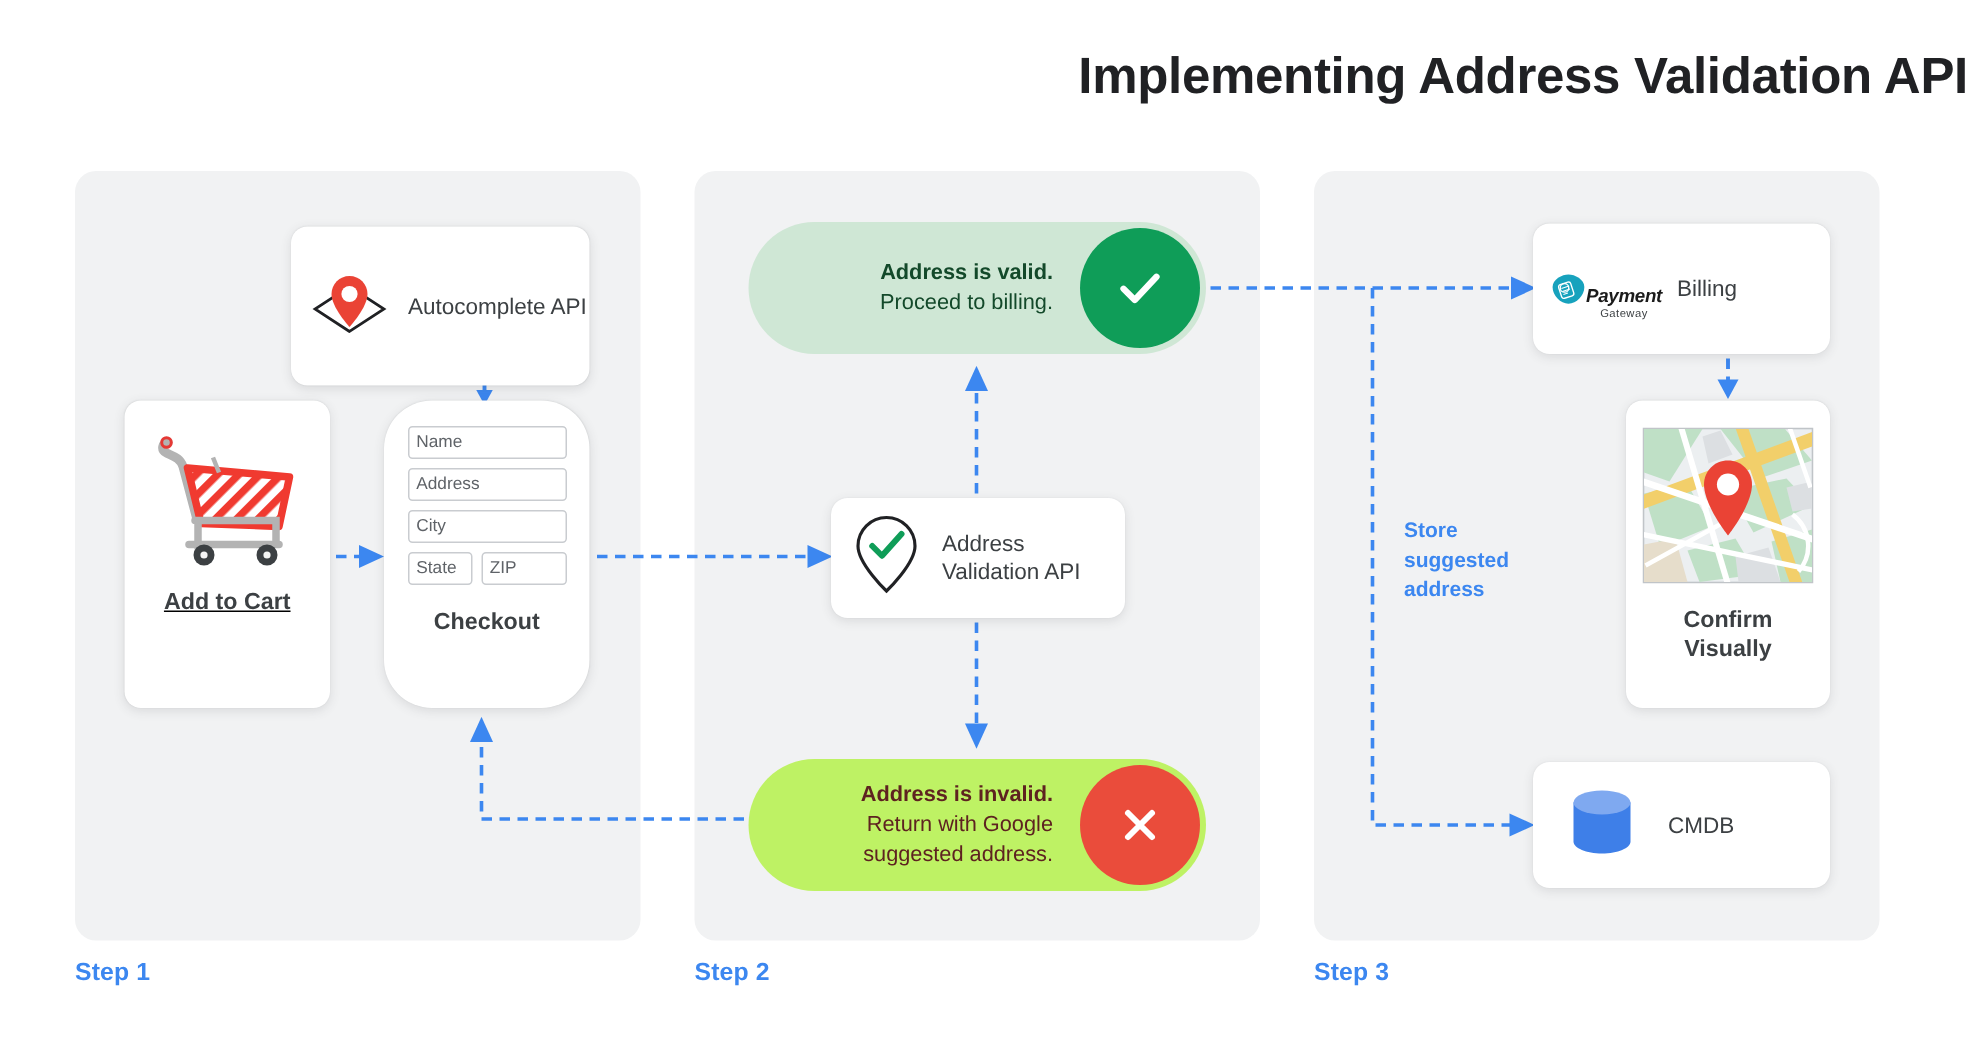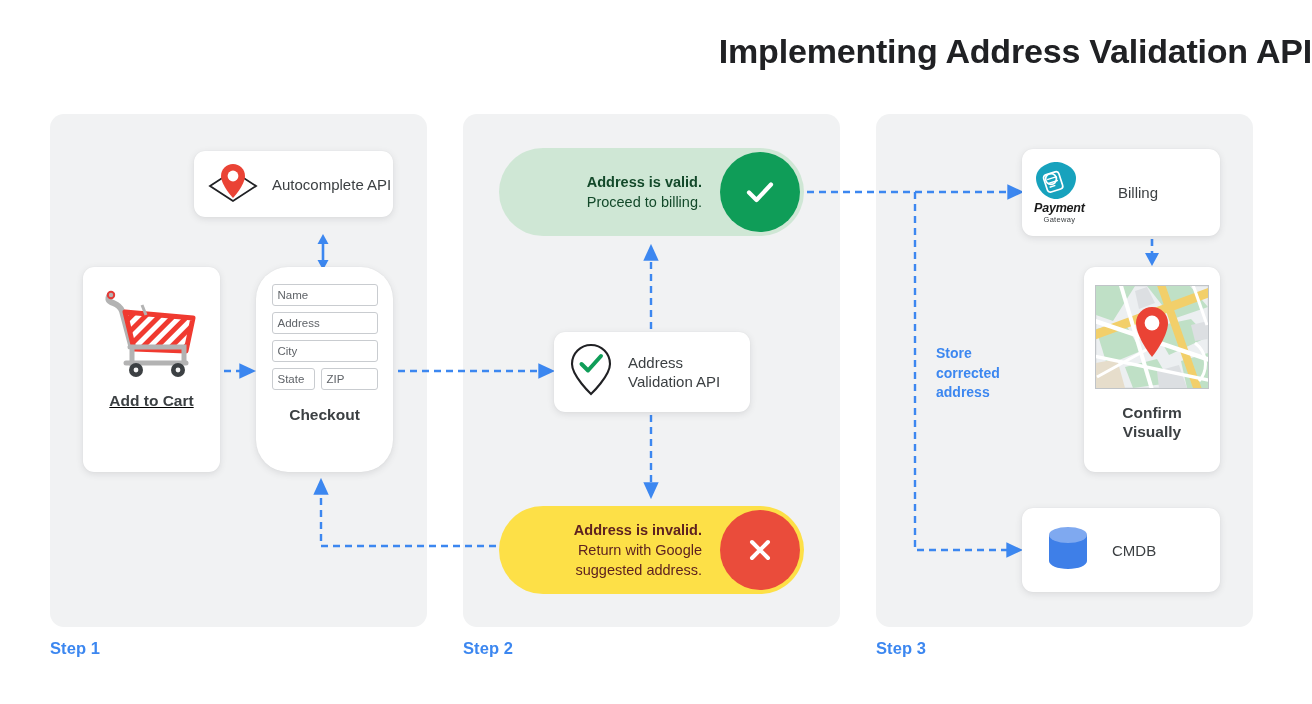--- a/index.html
+++ b/index.html
@@ -46,21 +46,21 @@
     box-shadow: 0 2px 7px rgba(60,64,67,.13), 0 0 1px rgba(60,64,67,.10);
   }
   .card-label {
     color: #3c4043;
     font-size: 15px;
     line-height: 19px;
   }
 
   
   #card-autocomplete {
-    left: 194px; top: 151px; width: 199px; height: 66px;
+    left: 194px; top: 151px; width: 199px; height: 106px;
     display: flex; align-items: center; padding-left: 11px; gap: 11px;
   }
   #card-autocomplete .card-label { font-size: 15px; }
 
   #card-addtocart {
     left: 83px; top: 267px; width: 137px; height: 205px;
     display: flex; flex-direction: column; align-items: center; text-decoration: underline;
   }
   #card-addtocart .cart-wrap { margin-top: 8px; }
   #card-addtocart .cap {
@@ -97,21 +97,21 @@
     position: absolute;
     border-radius: 48px;
     display: flex; align-items: center; justify-content: flex-end;
   }
   #pill-valid {
     left: 499px; top: 148px; width: 305px; height: 88px;
     background: #cfe7d5;
   }
   #pill-invalid {
     left: 499px; top: 506px; width: 305px; height: 88px;
-    background: #fde047;
+    background: #bef264;
   }
   .pill-text {
     text-align: right;
     margin-right: 18px;
     line-height: 20px;
   }
   #pill-valid .pill-text { color: #13492a; font-size: 14.5px; }
   #pill-invalid .pill-text { color: #5e2220; font-size: 14.5px; }
   .pill-text .strong { font-weight: bold; display: block; }
 
@@ -312,21 +312,21 @@
       <span>suggested address.</span>
     </div>
     <div class="badge-circle" id="badge-invalid">
       <svg width="40" height="40" viewBox="0 0 40 40">
         <path d="M12,12 L28,28 M28,12 L12,28" fill="none" stroke="#ffffff" stroke-width="4" stroke-linecap="round"></path>
       </svg>
     </div>
   </div>
 
   <div class="card" id="card-billing">
-    <span style="display:flex;flex-direction:column;align-items:flex-start;width:74px;">
+    <span style="display:flex;flex-direction:row;align-items:flex-end;width:74px;">
       <svg width="44" height="40" viewBox="0 0 44 40">
         <path d="M22,1 C30,1 42,7 42,17 C42,28 32,38 22,38 C12,38 2,28 2,17 C2,7 14,1 22,1 Z" fill="#17a2bd"></path>
         <g transform="translate(11,10) rotate(-18 11 10)">
           <rect x="0" y="1" width="16" height="18" rx="3" fill="none" stroke="#ffffff" stroke-width="1.7"></rect>
           <line x1="3" y1="6" x2="13" y2="6" stroke="#ffffff" stroke-width="1.4"></line>
           <line x1="3" y1="10" x2="13" y2="10" stroke="#ffffff" stroke-width="1.4"></line>
           <line x1="3" y1="14" x2="9" y2="14" stroke="#ffffff" stroke-width="1.4"></line>
         </g>
         <circle cx="17" cy="18" r="5.4" fill="none" stroke="#ffffff" stroke-width="1.7"></circle>
       </svg>
@@ -386,21 +386,21 @@
       <svg width="52" height="52" viewBox="0 0 52 52">
         <path d="M7,13 L7,39 C7,43.4 15.5,47 26,47 C36.5,47 45,43.4 45,39 L45,13 Z" fill="#3e7fe8"></path>
         <ellipse cx="26" cy="13" rx="19" ry="8" fill="#7fa9f0"></ellipse>
       </svg>
     </span>
     <span class="card-label">CMDB</span>
   </div>
 
   <div class="store-note">
     <span>Store</span><br>
-    <span>corrected</span><br>
+    <span>suggested</span><br>
     <span>address</span>
   </div>
 
   <div class="step-label" id="steplbl1">Step 1</div>
   <div class="step-label" id="steplbl2">Step 2</div>
   <div class="step-label" id="steplbl3">Step 3</div>
 
 </div>
 
 </body></html>

